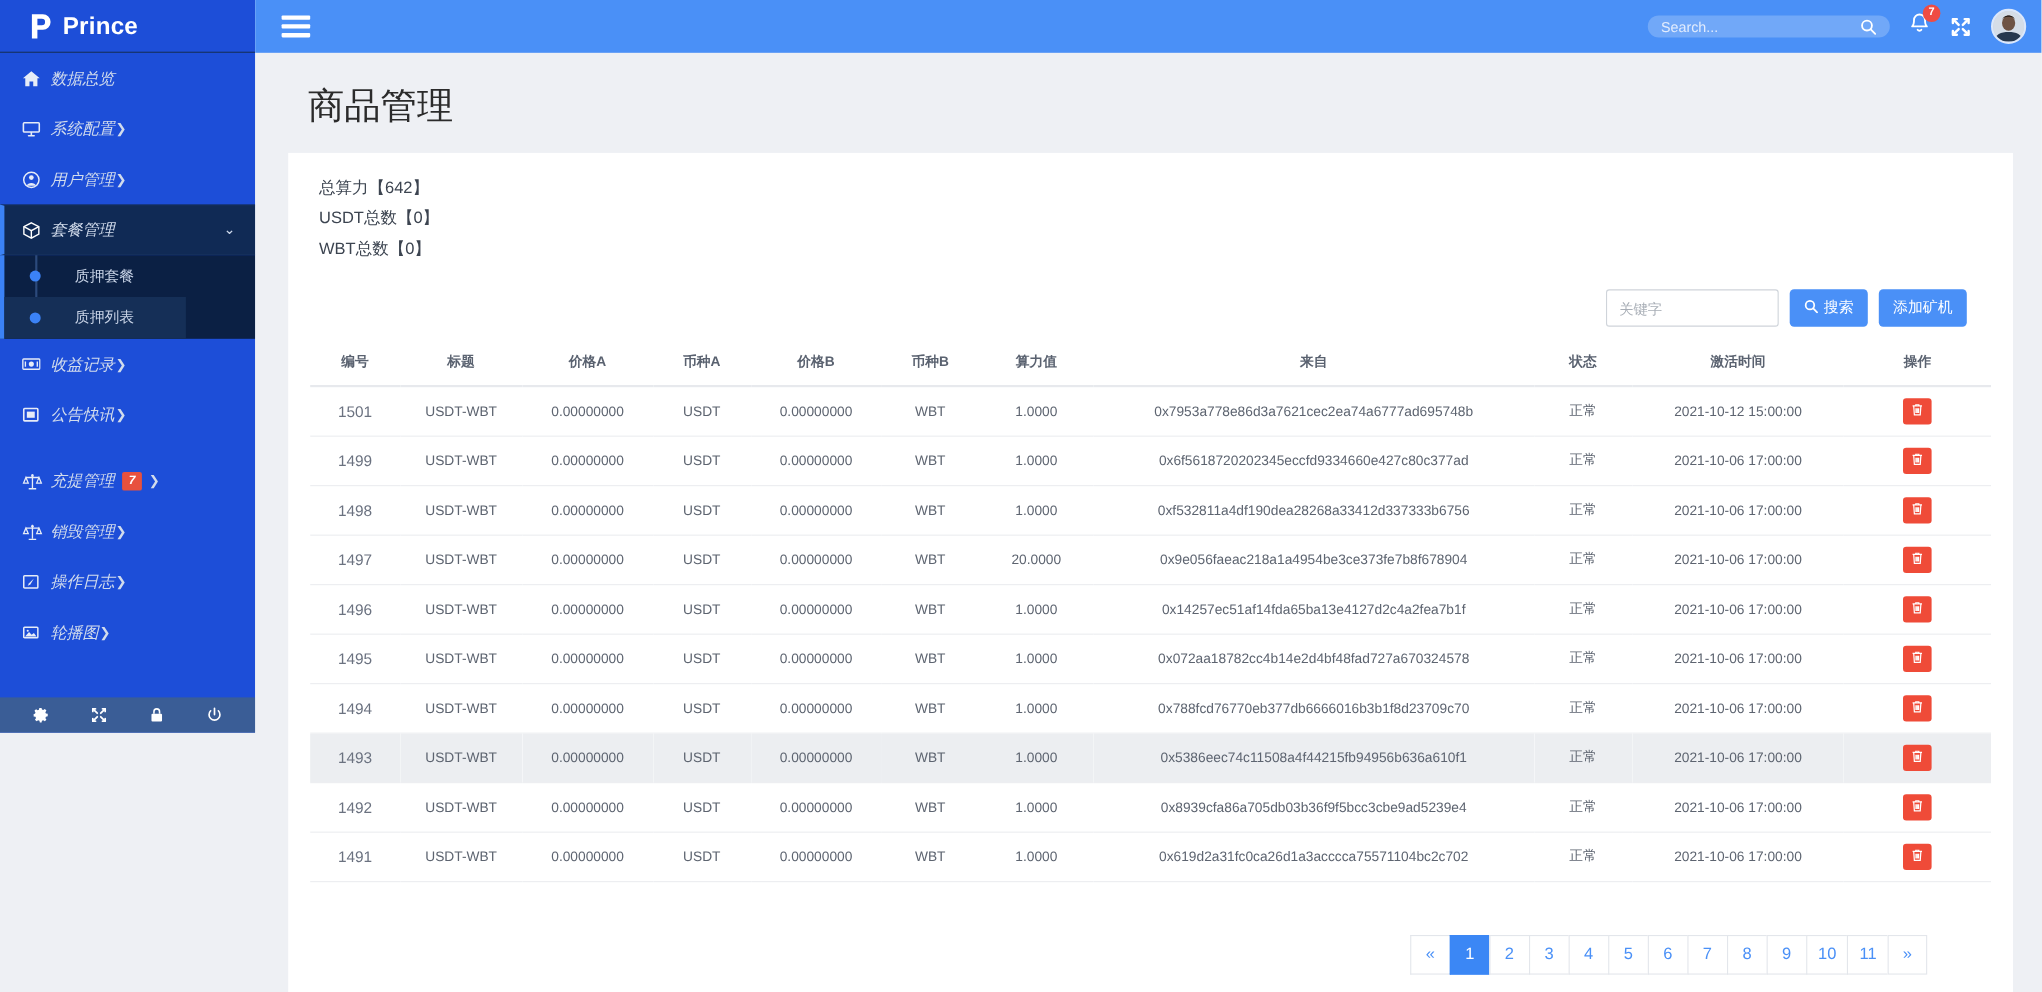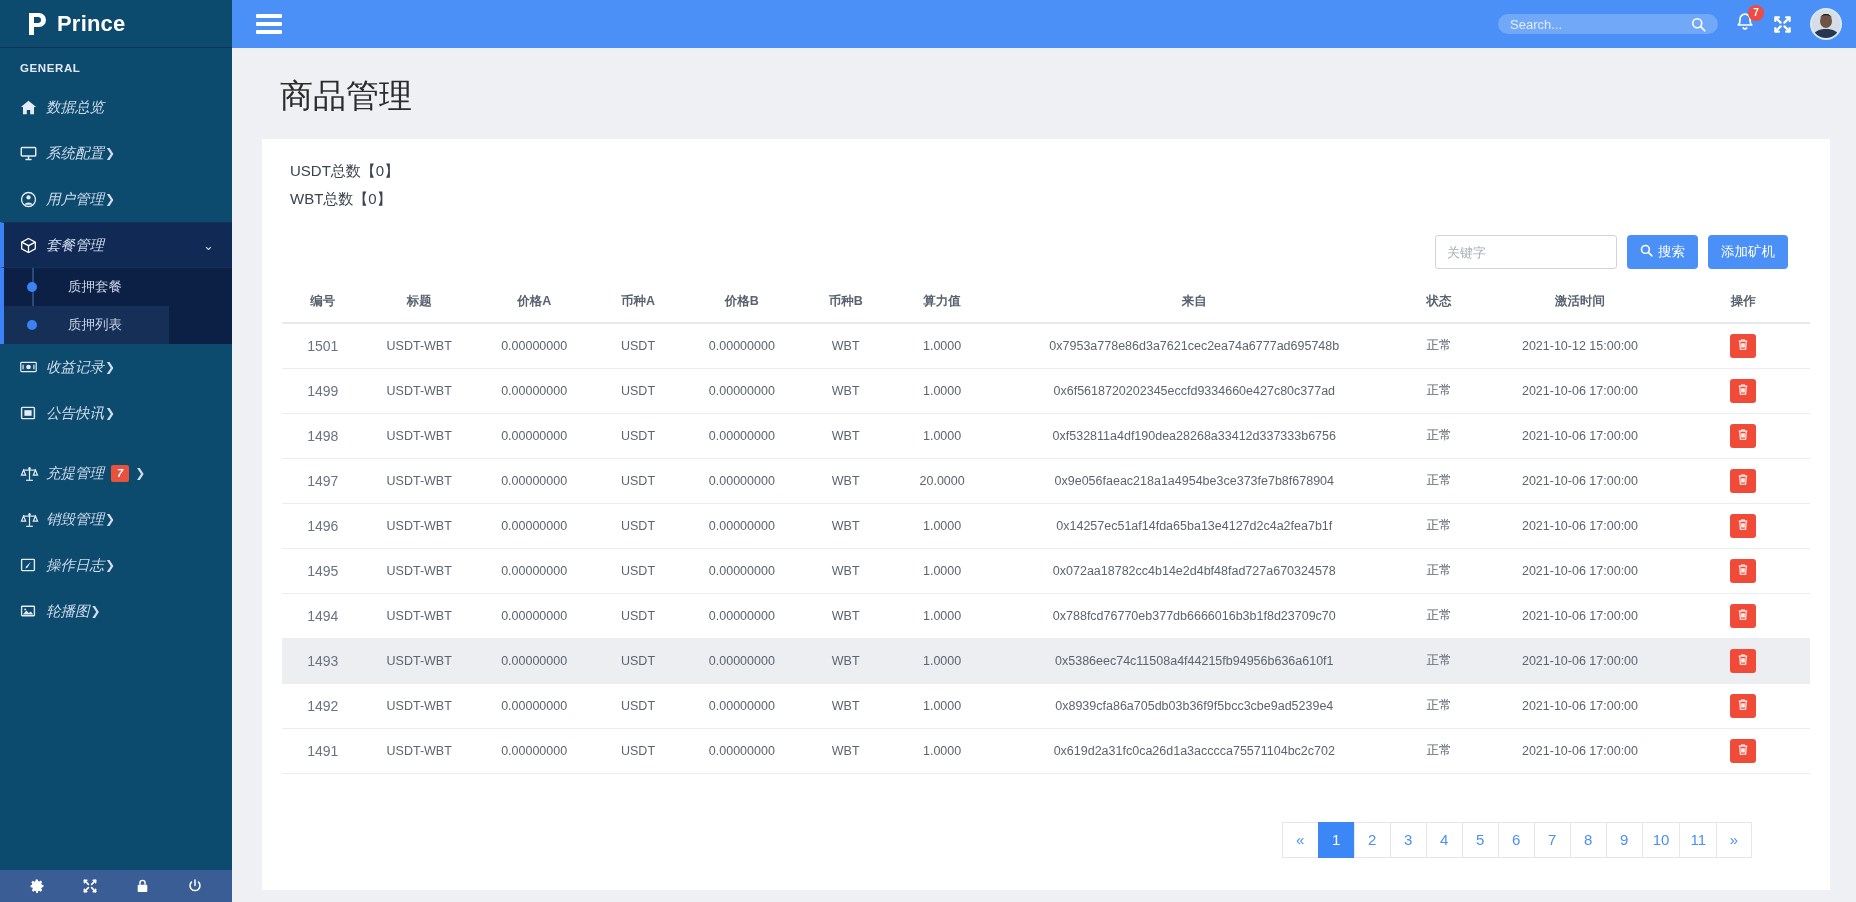--- a/index.html
+++ b/index.html
@@ -6,22 +6,22 @@
   html, body {
     width: 1856px; height: 902px;
     font-family: "Liberation Sans", "DejaVu Sans", sans-serif;
     overflow: hidden;
     background: #eef0f4;
   }
   body { display: flex; }
 
   
   #sidebar {
-    width: 232px; height: 902px;
-    background: #0c4a6e;
+    width: 232px; height: 666px;
+    background: #1d4ed8;
     flex: 0 0 232px;
     position: relative;
     color: #c8d3e6;
   }
   #brand {
     height: 48px;
     display: flex; align-items: center;
     padding-left: 26px;
     border-bottom: 1px solid #16305c;
   }
@@ -194,21 +194,21 @@
     line-height: 28px;
     padding-left: 8px;
   }
   #toolbar {
     display: flex; justify-content: flex-end; align-items: center;
     gap: 10px;
     margin-top: 22px; margin-bottom: 18px;
     padding-right: 22px;
   }
   #keyword-input {
-    width: 182px; height: 34px;
+    width: 157px; height: 34px;
     border: 1px solid #cfd4da; border-radius: 3px;
     padding: 0 11px; font-size: 13px; color: #555;
     outline: none;
     font-family: "Liberation Sans", sans-serif;
   }
   #keyword-input::placeholder { color: #a8aeb6; }
   .btn-blue {
     height: 34px; background: #4a90f7; color: #fff;
     border: none; border-radius: 4px;
     font-size: 13.5px; padding: 0 13px;
@@ -270,21 +270,20 @@
 
   <div id="brand">
     <span class="logo-mark">
       <svg width="24" height="26" viewBox="0 0 24 26">
         <path d="M3 2 h10 a7 7 0 0 1 0 14 h-5 v8 h-5 z M8 6 v6 h4 a3 3 0 0 0 0 -6 z" fill="#ffffff"></path>
       </svg>
     </span>
     <span class="brand-text">Prince</span>
   </div>
 
-  <div class="nav-section-title">GENERAL</div>
 
   <div class="nav-item">
     <span class="nav-ico">
       <svg width="17" height="17" viewBox="0 0 20 20" fill="#e6ecf7">
           <path d="M10 2 L19 9.5 H16.5 V18 H12 V13 H8 V18 H3.5 V9.5 H1 Z"></path>
         </svg>
     </span>
     <span class="nav-label">数据总览</span>
   </div>
 
@@ -489,20 +488,21 @@
           <path d="M8 9 c0-5 12-5 12 0 c0-3-3-5-6-5 s-6 2-6 5z" fill="#241a14"></path>
         </svg>
       </span>
     </div>
   </div>
 
   <div id="content">
     <h1 id="page-title">商品管理</h1>
 
     <div id="card">
+      <div class="stat-line">总算力【642】</div>
       <div class="stat-line">USDT总数【0】</div>
       <div class="stat-line">WBT总数【0】</div>
 
       <div id="toolbar">
         <input id="keyword-input" value="" placeholder="关键字" style="">
         <button class="btn-blue">
           <span>
             <svg width="13" height="13" viewBox="0 0 18 18" fill="none" stroke="#ffffff" stroke-width="2.2">
                 <circle cx="7.5" cy="7.5" r="5.4"></circle>
                 <path d="M11.6 11.6 L16.5 16.5" stroke-linecap="round"></path>

